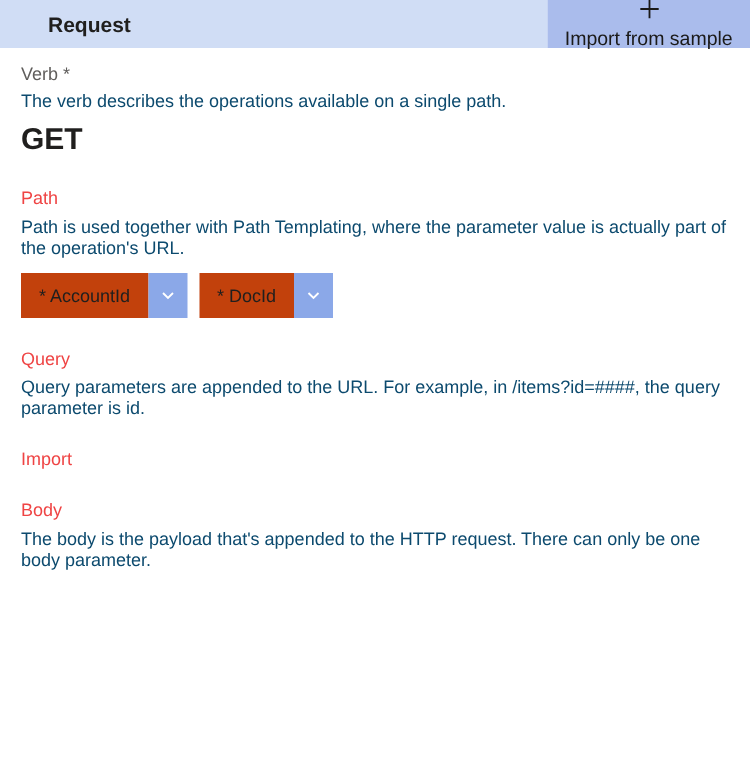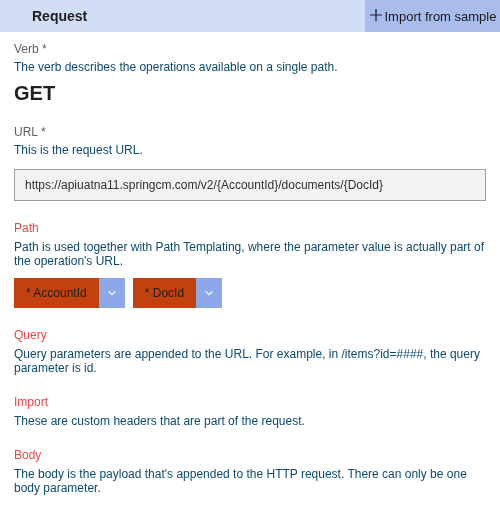--- a/index.html
+++ b/index.html
@@ -34,20 +34,21 @@
     .header-right {
       width: 135px;
       background: #aabcec;
       display: flex;
       align-items: center;
       justify-content: center;
       gap: 2px;
       cursor: pointer;
       color: #1b1a19;
       font-size: 13px;
+      flex-direction: column;
     }
     .header-right svg {
       width: 14px;
       height: 14px;
     }
     .content {
       padding: 10px 14px 20px 14px;
     }
     .section {
       margin-bottom: 20px;
@@ -133,25 +134,20 @@
 </div>
 
 <div class="content">
 
   <div class="section">
     <div class="label">Verb *</div>
     <div class="desc">The verb describes the operations available on a single path.</div>
     <div class="verb-value">GET</div>
   </div>
 
-  <div class="section">
-    <div class="label">URL *</div>
-    <div class="desc">This is the request URL.</div>
-    <input class="url-input" type="text" value="https://apiuatna11.springcm.com/v2/{AccountId}/documents/{DocId}" style="">
-  </div>
 
   <div class="section">
     <div class="section-heading">Path</div>
     <div class="desc">Path is used together with Path Templating, where the parameter value is actually part of the operation's URL.</div>
     <div class="chips">
       <div class="chip">
         <div class="chip-label">* AccountId</div>
         <div class="chip-arrow">
           <svg viewBox="0 0 12 12">
               <path d="M2 4l4 4 4-4" stroke="#fff" stroke-width="1.5" fill="none"></path>
@@ -169,21 +165,20 @@
     </div>
   </div>
 
   <div class="section">
     <div class="section-heading">Query</div>
     <div class="desc">Query parameters are appended to the URL. For example, in /items?id=####, the query parameter is id.</div>
   </div>
 
   <div class="section">
     <div class="section-heading">Import</div>
-    <div class="desc">These are custom headers that are part of the request.</div>
   </div>
 
   <div class="section">
     <div class="section-heading">Body</div>
     <div class="desc">The body is the payload that's appended to the HTTP request. There can only be one body parameter.</div>
   </div>
 
 </div>
 
 </body></html>

